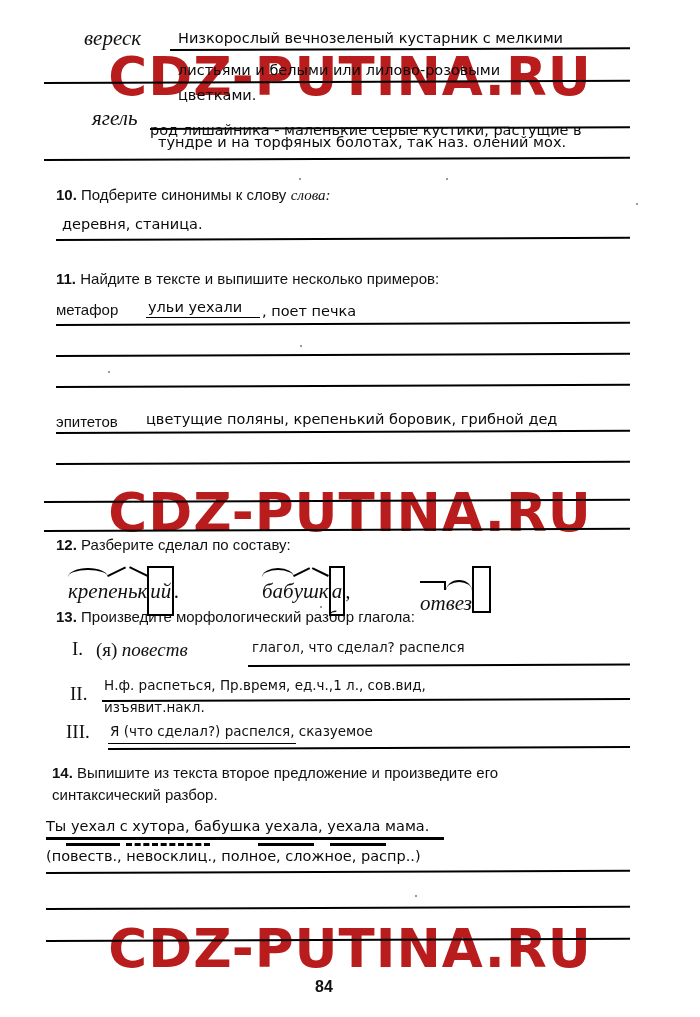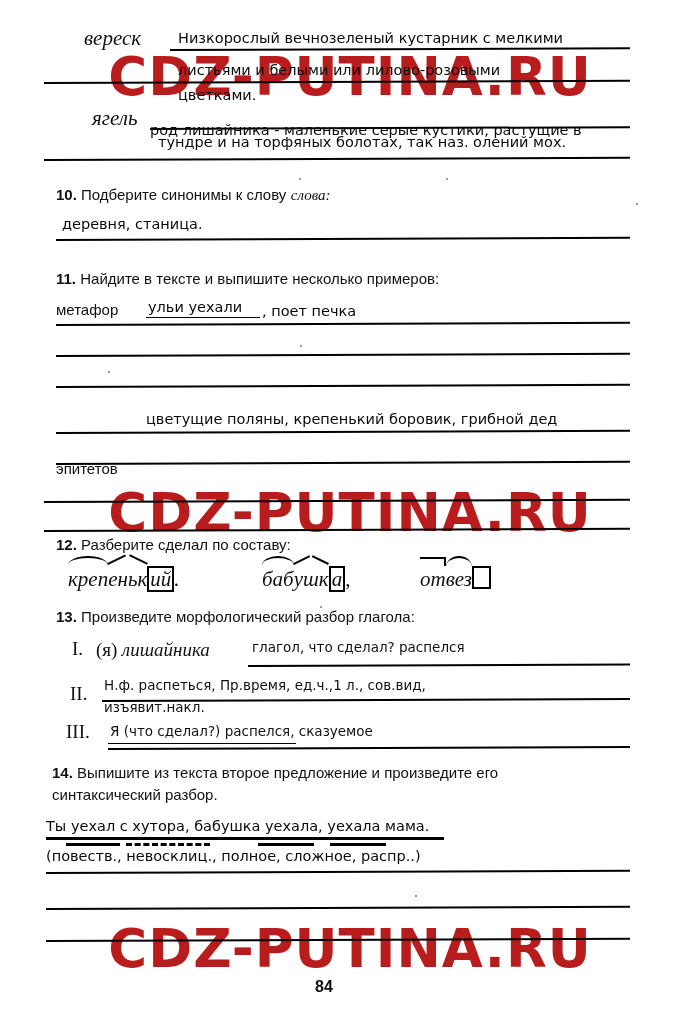--- a/index.html
+++ b/index.html
@@ -98,21 +98,21 @@
     position: absolute;
     z-index: 5;
     font-family: "Liberation Serif", serif;
     font-style: italic;
     font-size: 21px;
     white-space: nowrap;
   }
   .morph .seg { position: relative; display: inline-block; }
   .morph .ending {
     border: 2px solid #000;
-    padding: 0 1px;
+    padding: 12px 1px;
     display: inline-block;
     line-height: 1.05;
   }
   .morph .ending.zero {
     width: 13px;
     height: 19px;
     vertical-align: -3px;
   }
   
   .arc {
@@ -228,21 +228,21 @@
 
   <div class="txt q-text" style="left:56px; top:301px;">метафор</div>
   <div class="txt hand" style="left:148px; top:299px;">ульи уехали</div>
   <div class="rule thin" style="left:146px; top:317px; width:114px;"></div>
   <div class="txt hand" style="left:262px; top:303px;">, поет печка</div>
   <div class="rule skew" style="left:56px; top:324px; width:574px;"></div>
 
   <div class="rule skew" style="left:56px; top:355px; width:574px;"></div>
   <div class="rule skew" style="left:56px; top:386px; width:574px;"></div>
 
-  <div class="txt q-text" style="left:56px; top:413px;margin-top:47px;">эпитетов</div>
+  <div class="txt q-text" style="left:56px; top:413px;">эпитетов</div>
   <div class="txt hand" style="left:146px; top:411px;">цветущие поляны, крепенький боровик, грибной дед</div>
   <div class="rule skew" style="left:56px; top:432px; width:574px;"></div>
 
   <div class="rule skew" style="left:56px; top:463px; width:574px;"></div>
   <div class="rule skew" style="left:44px; top:501px; width:586px;"></div>
   <div class="rule skew" style="left:44px; top:530px; width:586px;"></div>
 
   <div class="txt" style="left:56px; top:536px;">
     <span class="q-num">12.</span><span class="q-text">&nbsp;</span><span class="q-text">Разберите сделал по составу:</span>
   </div>
@@ -276,21 +276,21 @@
       <span>вез</span>
     </span><span class="ending zero"></span>
   </div>
 
   <div class="txt" style="left:56px; top:608px;">
     <span class="q-num">13.</span><span class="q-text">&nbsp;</span><span class="q-text">Произведите морфологический разбор глагола:</span>
   </div>
 
   <div class="txt roman" style="left:72px; top:638px;">I.</div>
   <div class="txt" style="left:96px; top:639px;">
-    <span class="roman">(я)</span><span>&nbsp;</span><span class="ital-serif" style="font-size:19px;">лишайника</span>
+    <span class="roman">(я)</span><span>&nbsp;</span><span class="ital-serif" style="font-size:19px;">повеств</span>
   </div>
   <div class="txt hand-sm" style="left:252px; top:640px;">глагол, что сделал? распелся</div>
   <div class="rule skew" style="left:248px; top:665px; width:382px;"></div>
 
   <div class="txt roman" style="left:70px; top:683px;">II.</div>
   <div class="txt hand-sm" style="left:104px; top:678px;">Н.ф. распеться, Пр.время, ед.ч.,1 л., сов.вид,</div>
   <div class="rule skew" style="left:102px; top:700px; width:528px;"></div>
   <div class="txt hand-sm" style="left:104px; top:700px;">изъявит.накл.</div>
 
   <div class="txt roman" style="left:66px; top:721px;">III.</div>

